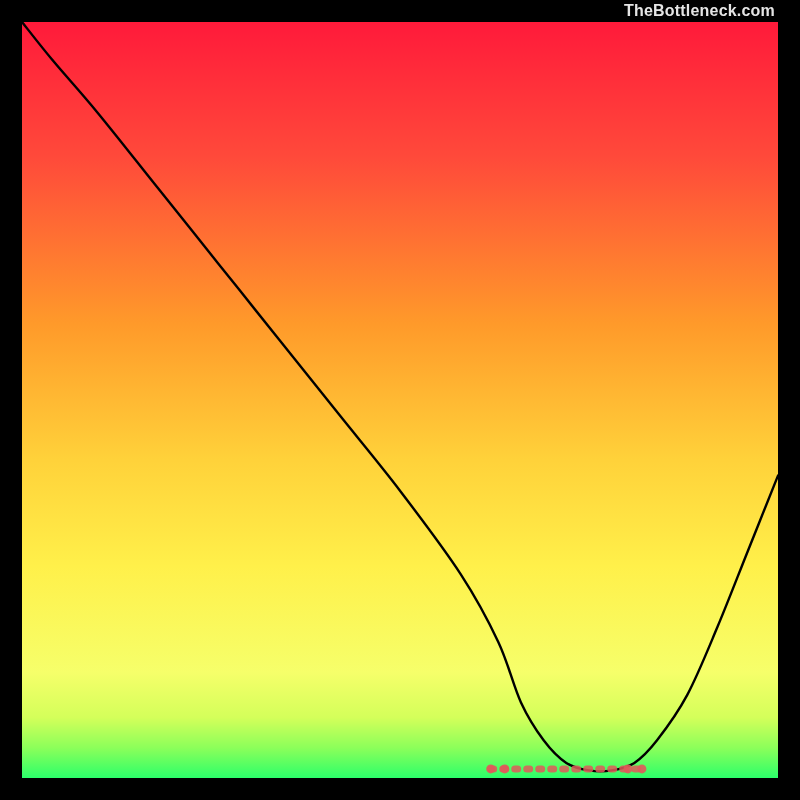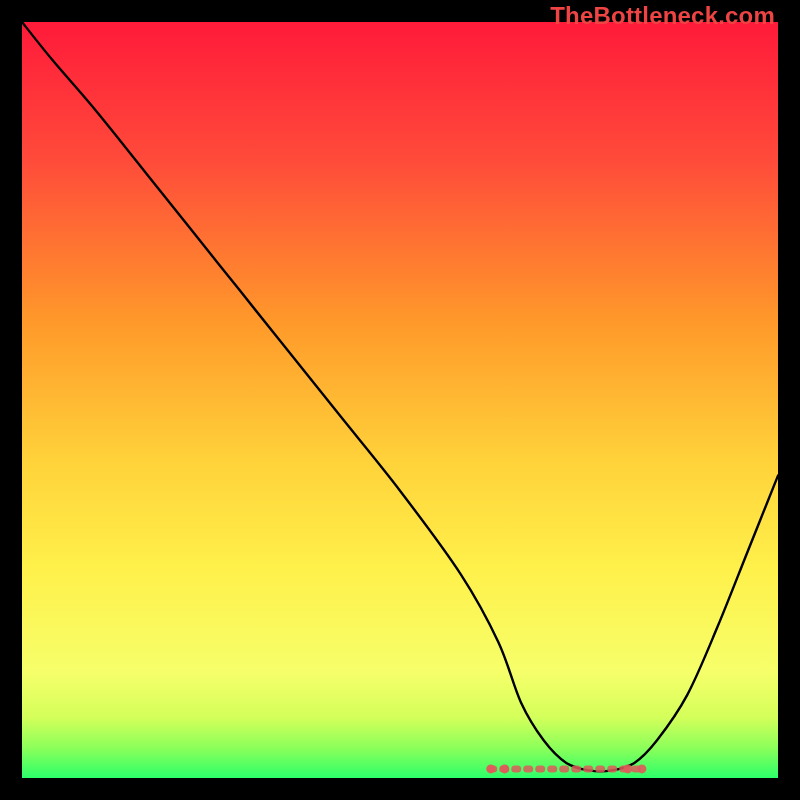--- a/index.html
+++ b/index.html
@@ -23,23 +23,23 @@
     position: absolute;
     left: 0;
     top: 0;
     width: 756px;
     height: 756px;
   }
   .watermark {
     position: absolute;
     top: 2px;
     right: 25px;
-    font-size: 24px;
+    font-size: 16px;
     font-weight: 600;
-    color: #ef4444;
+    color: #e5e5e5;
     letter-spacing: 0.2px;
   }
   svg {
     display: block;
   }
 </style>
 </head>
 <body>
 
 <div class="frame">

